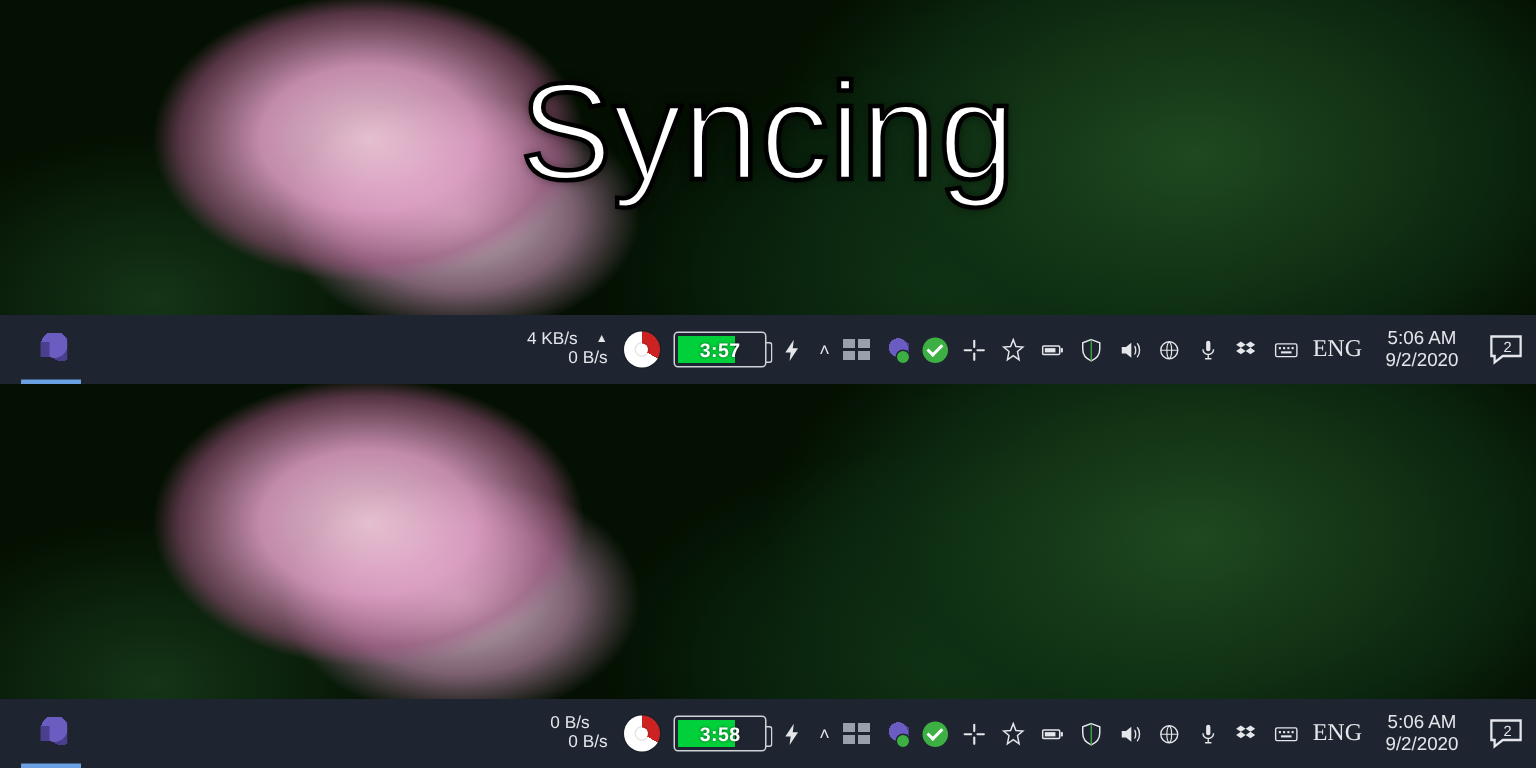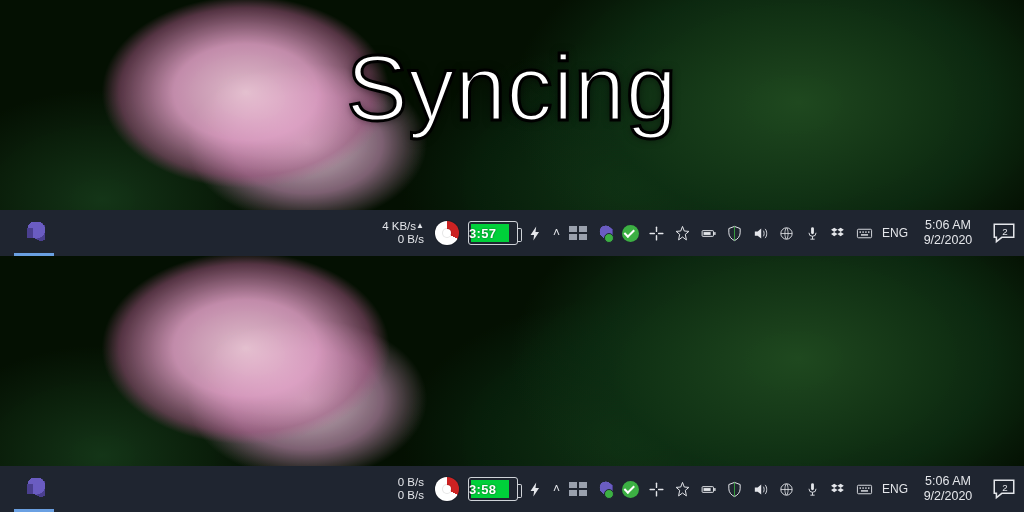--- a/index.html
+++ b/index.html
@@ -45,44 +45,44 @@
   .teams-icon {
     width: 22px; height: 22px;
     background:
       linear-gradient(#4a3f8f,#4a3f8f) left 4px top 6px/6px 10px no-repeat,
       radial-gradient(circle at 60% 35%, #6a5cc1 45%, rgba(0,0,0,0) 46%),
       radial-gradient(circle at 82% 48%, #4a3f8f 38%, rgba(0,0,0,0) 39%);
     border-radius: 4px;
   }
 
   .net-stack { display: flex; flex-direction: column; align-items: flex-end; justify-content: center; font-size: 11.5px; line-height: 13px; color: #e4e6ea; margin-right: 2px;}
-  .net-stack .row { display: flex; align-items: center; gap: 0; text-align: center; }
+  .net-stack .row { display: flex; align-items: center; gap: 12px; text-align: center; }
   .net-stack .up-cue { font-size: 8px; transform: translateY(-1px); }
   .clock-badge {
     position: relative; width: 24px; height: 24px; border-radius: 50%;
     background:
       conic-gradient(#c22 0deg 120deg, #fff 120deg 360deg);
     box-shadow: 0 0 0 1px rgba(0,0,0,0.15);
   }
   .clock-badge::after { content:""; position:absolute; inset:8px; border-radius:50%; background:#fff; box-shadow: 0 0 0 1px rgba(0,0,0,0.1);}
   .battery-box {
-    position: relative; width: 50px; height: 24px; border: 1.5px solid #cfd3d8; border-radius: 3px;
-    display: flex; align-items: center; justify-content: flex-start;
+    position: relative; width: 62px; height: 24px; border: 1.5px solid #cfd3d8; border-radius: 3px;
+    display: flex; align-items: center; justify-content: center;
   }
   .battery-box::after { content:""; position:absolute; right:-5px; top:6px; width:4px; height:12px; border:1.5px solid #cfd3d8; border-left:none; border-radius:0 2px 2px 0;}
   .battery-fill {
     position: absolute; left: 2px; top: 2px; bottom: 2px; width: 38px;
     background: #00d03a;
   }
   .battery-text { position: relative; color: #fff; font-size: 13px; font-weight: 600; letter-spacing: 0.3px; text-shadow: 0 0 2px rgba(0,0,0,0.6);}
   .charge-icon { width: 14px; text-align:center; }
   .chev { font-size: 12px; color: #e4e6ea; }
   .tray-icon { width: 17px; height: 17px; display: flex; align-items: center; justify-content: center; }
   .tray-icon svg { width: 17px; height: 17px; }
-  .ime { font-size: 12px; }
+  .ime { font-size: 16px; font-family: Liberation Serif, serif; }
   .clock { display:flex; flex-direction:column; align-items:center; justify-content:flex-start; font-size:12.5px; line-height:15px; min-width:62px;}
   .action-center { width: 26px; height: 26px; display:flex; align-items:center; justify-content:center; margin-left:3px;}
   .pill-green { width:17px; height:17px; border-radius:50%; background:#3cb043; display:flex; align-items:center; justify-content:center;}
   .pill-green::after { content:""; width:8px; height:4px; border-left:2px solid #fff; border-bottom:2px solid #fff; transform: rotate(-45deg) translate(0,-1px); }
   .teams-tray { width:17px; height:17px; border-radius:3px;
     background:
       radial-gradient(circle at 58% 40%, #6a5cc1 44%, rgba(0,0,0,0) 45%),
       radial-gradient(circle at 82% 54%, #4a3f8f 36%, rgba(0,0,0,0) 37%);
     position:relative;}
   .teams-tray::after{content:"";position:absolute;right:-1px;bottom:-1px;width:8px;height:8px;border-radius:50%;background:#3cb043;border:1.5px solid #1f2530;}

